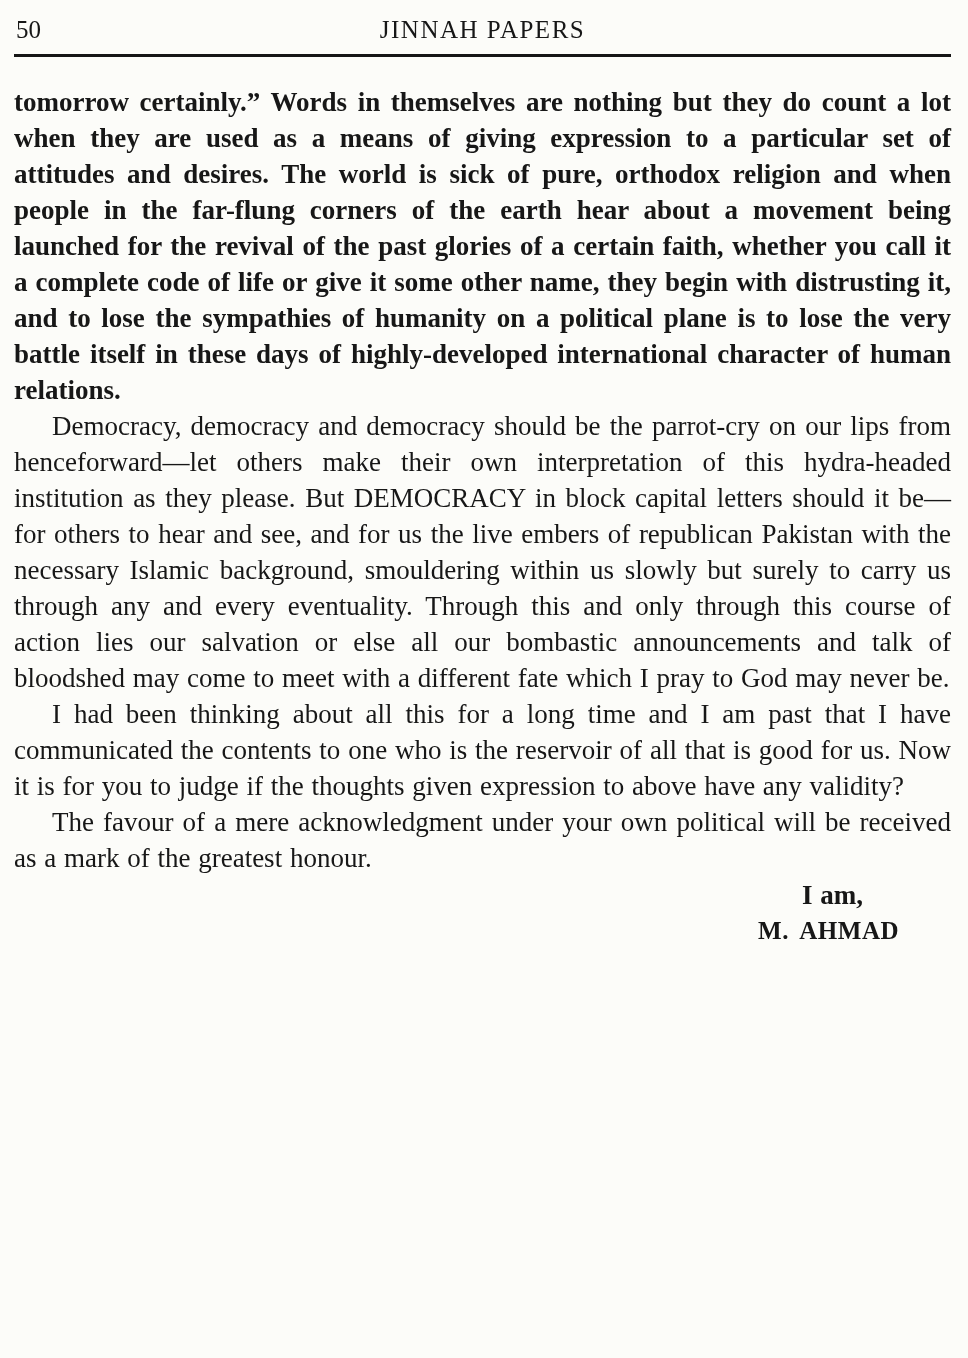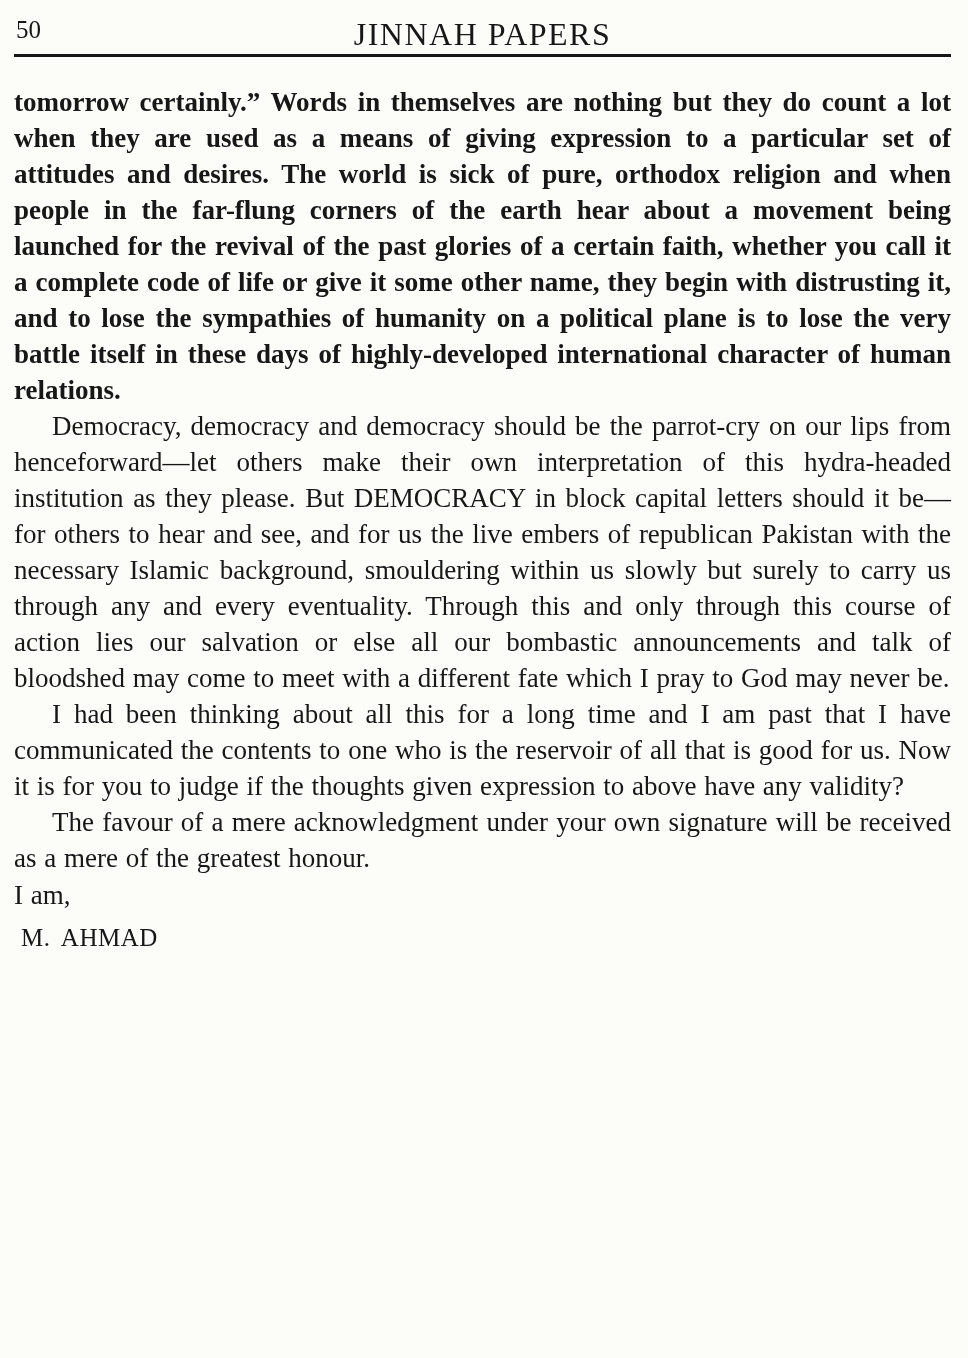--- a/index.html
+++ b/index.html
@@ -26,21 +26,21 @@
     left: 2px;
     top: 6px;
     font-size: 25px;
   }
   .running-title {
     position: absolute;
     left: 0;
     right: 0;
     top: 6px;
     text-align: center;
-    font-size: 32px;
+    font-size: 25px;
     letter-spacing: 1.5px;
   }
   .header-rule {
     border: none;
     border-top: 3px solid #161616;
     margin: 0;
     height: 0;
   }
   .page-body {
     margin-top: 27px;
@@ -52,28 +52,30 @@
   .para {
     margin: 0;
     text-indent: 38px;
   }
   .para.no-indent {
     text-indent: 0;
     font-weight: bold;
   }
   .closing {
     margin-top: 1px;
+    text-align: right;
+    font-weight: bold;
   }
   .closing-line {
     margin: 0;
     padding-right: 88px;
     line-height: 36px;
   }
   .signature-line {
-    margin: 7px;
+    margin: 0;
     padding-right: 52px;
     font-size: 25px;
     line-height: 36px;
     word-spacing: 5px;
     letter-spacing: 0.5px;
   }
 </style>
 </head>
 <body>
 
@@ -87,21 +89,21 @@
   <hr class="header-rule">
 
   <main class="page-body">
 
     <p class="para no-indent">tomorrow certainly.” Words in themselves are nothing but they do count a lot when they are used as a means of giving expression to a particular set of attitudes and desires. The world is sick of pure, orthodox religion and when people in the far-flung corners of the earth hear about a movement being launched for the revival of the past glories of a certain faith, whether you call it a complete code of life or give it some other name, they begin with distrusting it, and to lose the sympathies of humanity on a political plane is to lose the very battle itself in these days of highly-developed international character of human relations.</p>
 
     <p class="para">Democracy, democracy and democracy should be the parrot-cry on our lips from henceforward—let others make their own interpretation of this hydra-headed institution as they please. But DEMOCRACY in block capital letters should it be—for others to hear and see, and for us the live embers of republican Pakistan with the necessary Islamic background, smouldering within us slowly but surely to carry us through any and every eventuality. Through this and only through this course of action lies our salvation or else all our bombastic announcements and talk of bloodshed may come to meet with a different fate which I pray to God may never be.</p>
 
     <p class="para">I had been thinking about all this for a long time and I am past that I have communicated the contents to one who is the reservoir of all that is good for us. Now it is for you to judge if the thoughts given expression to above have any validity?</p>
 
-    <p class="para">The favour of a mere acknowledgment under your own signature will be received as a mere of the greatest honour.</p>
+    <p class="para">The favour of a mere acknowledgment under your own political will be received as a mark of the greatest honour.</p>
 
 
     <div class="closing">
       <p class="closing-line">I am,</p>
       <p class="signature-line">M. AHMAD</p>
     </div>
 
   </main>
 
 </div>

